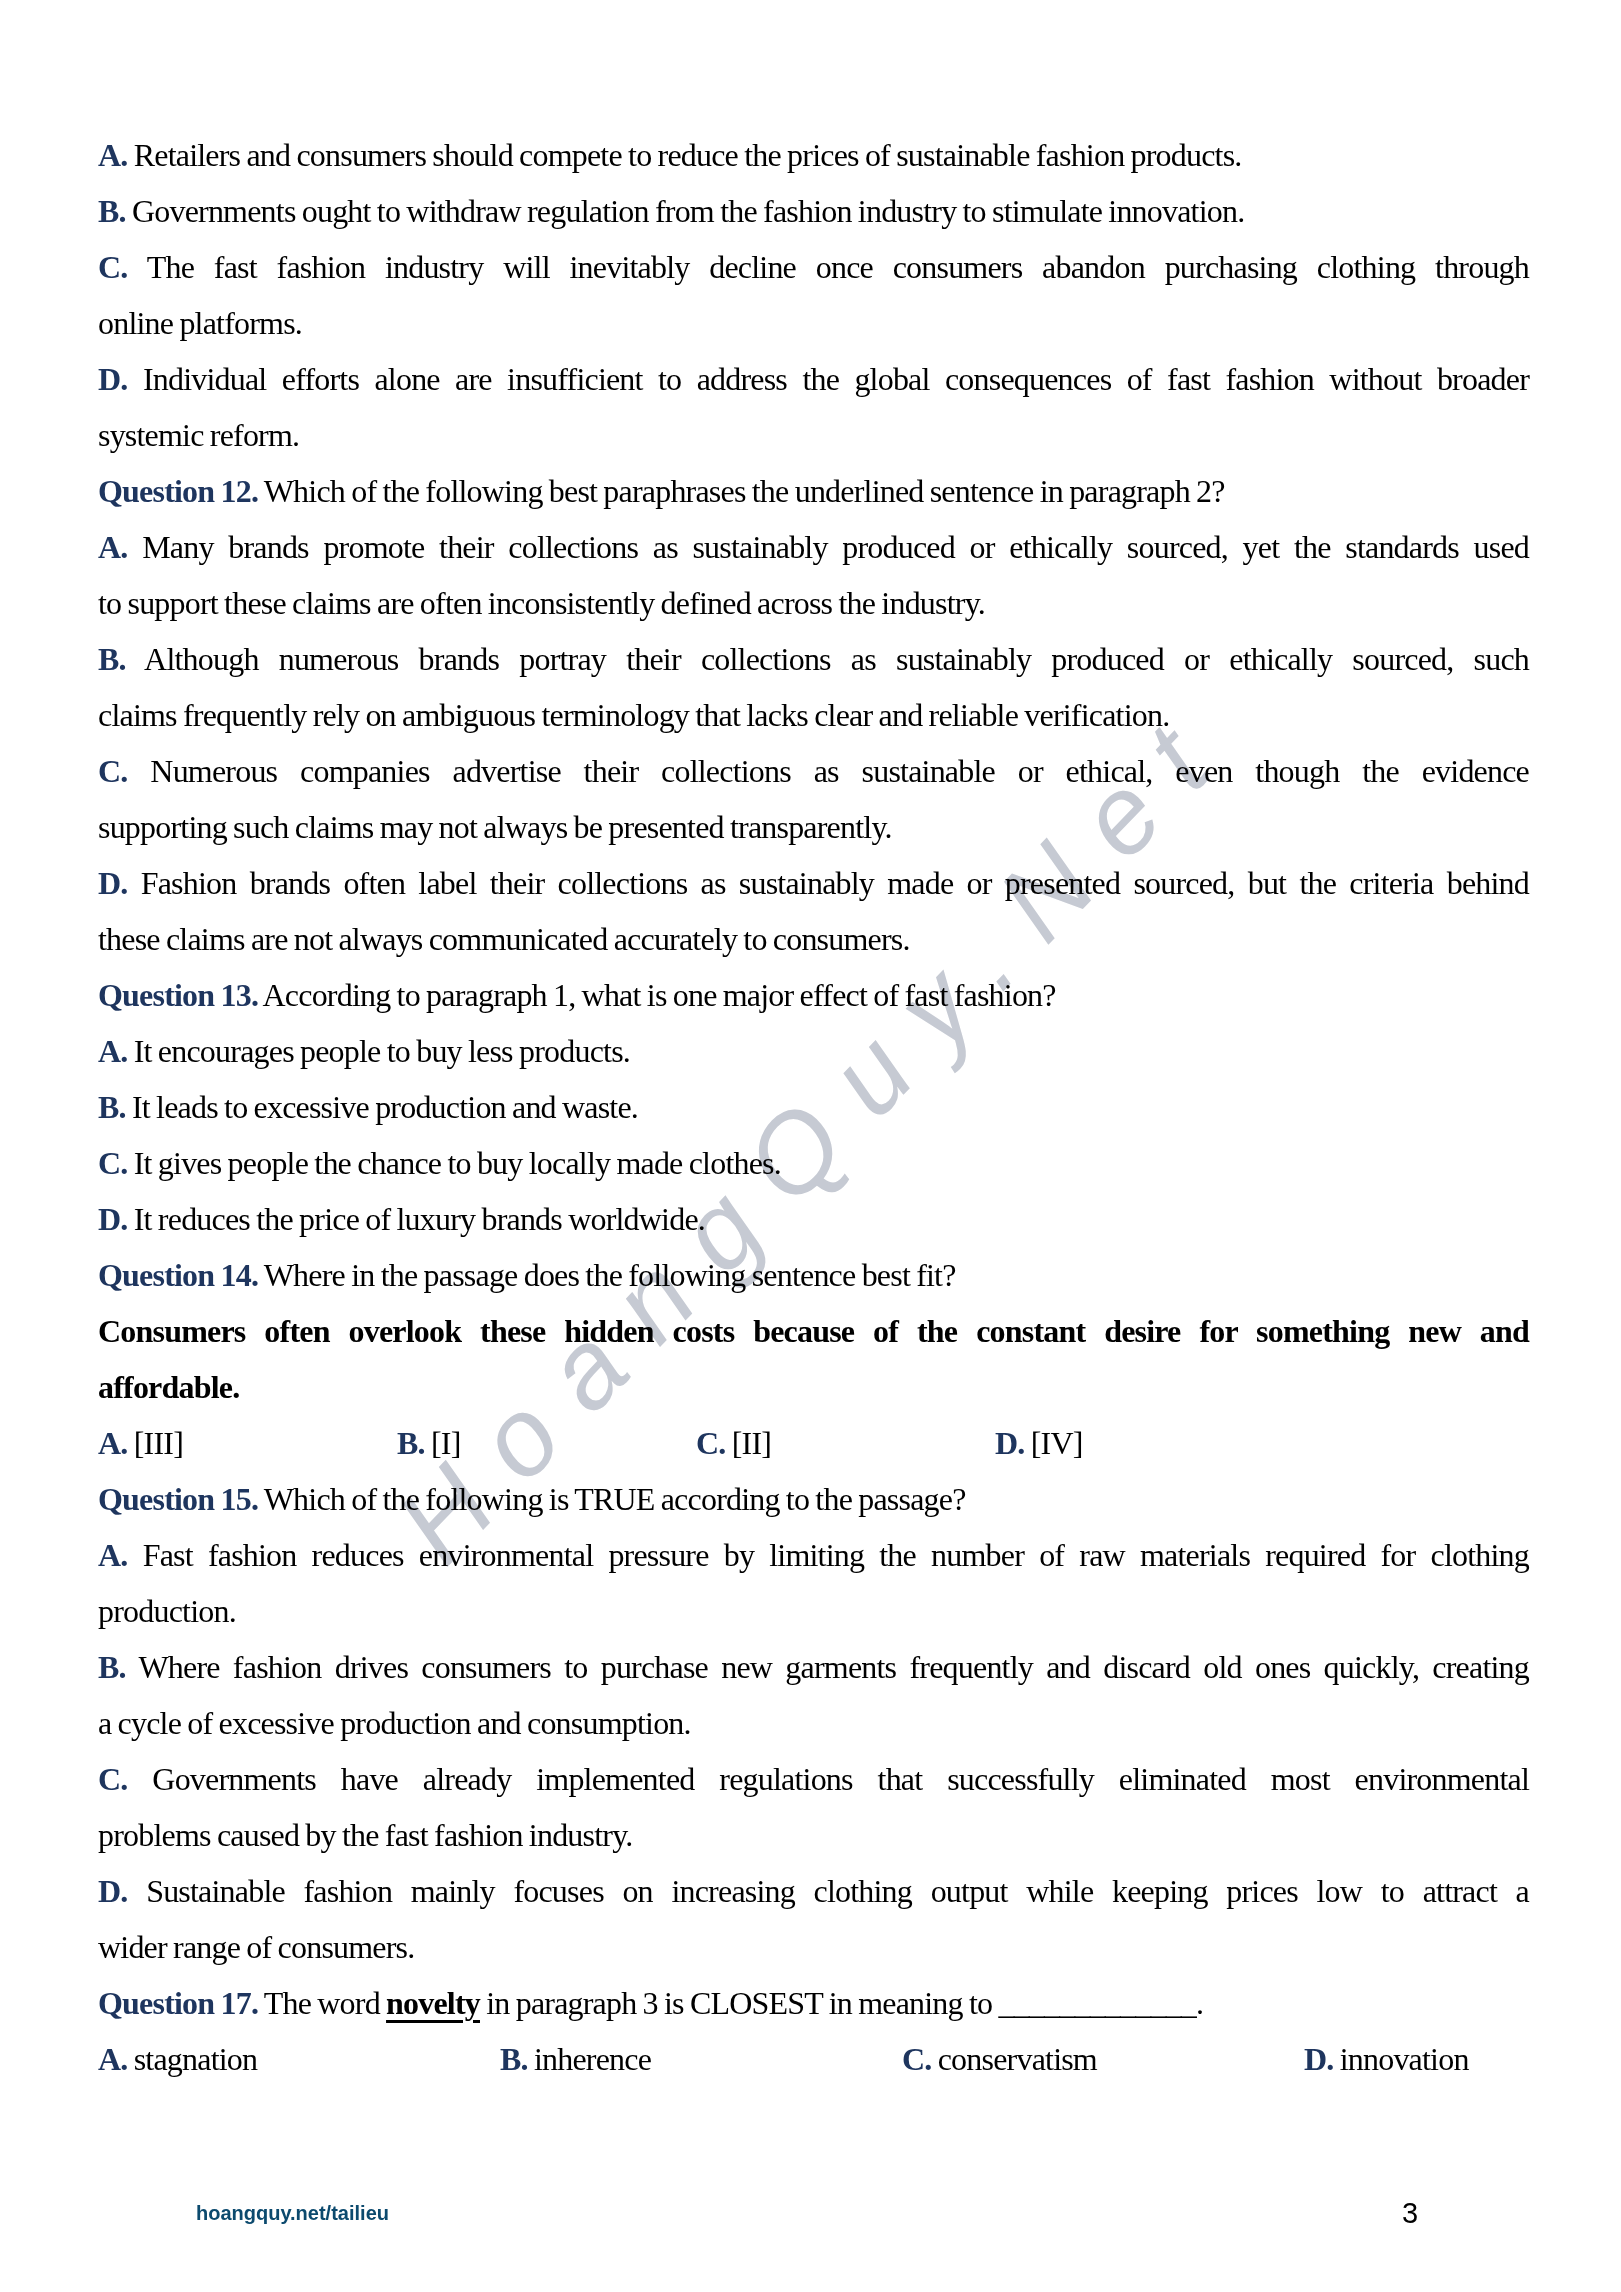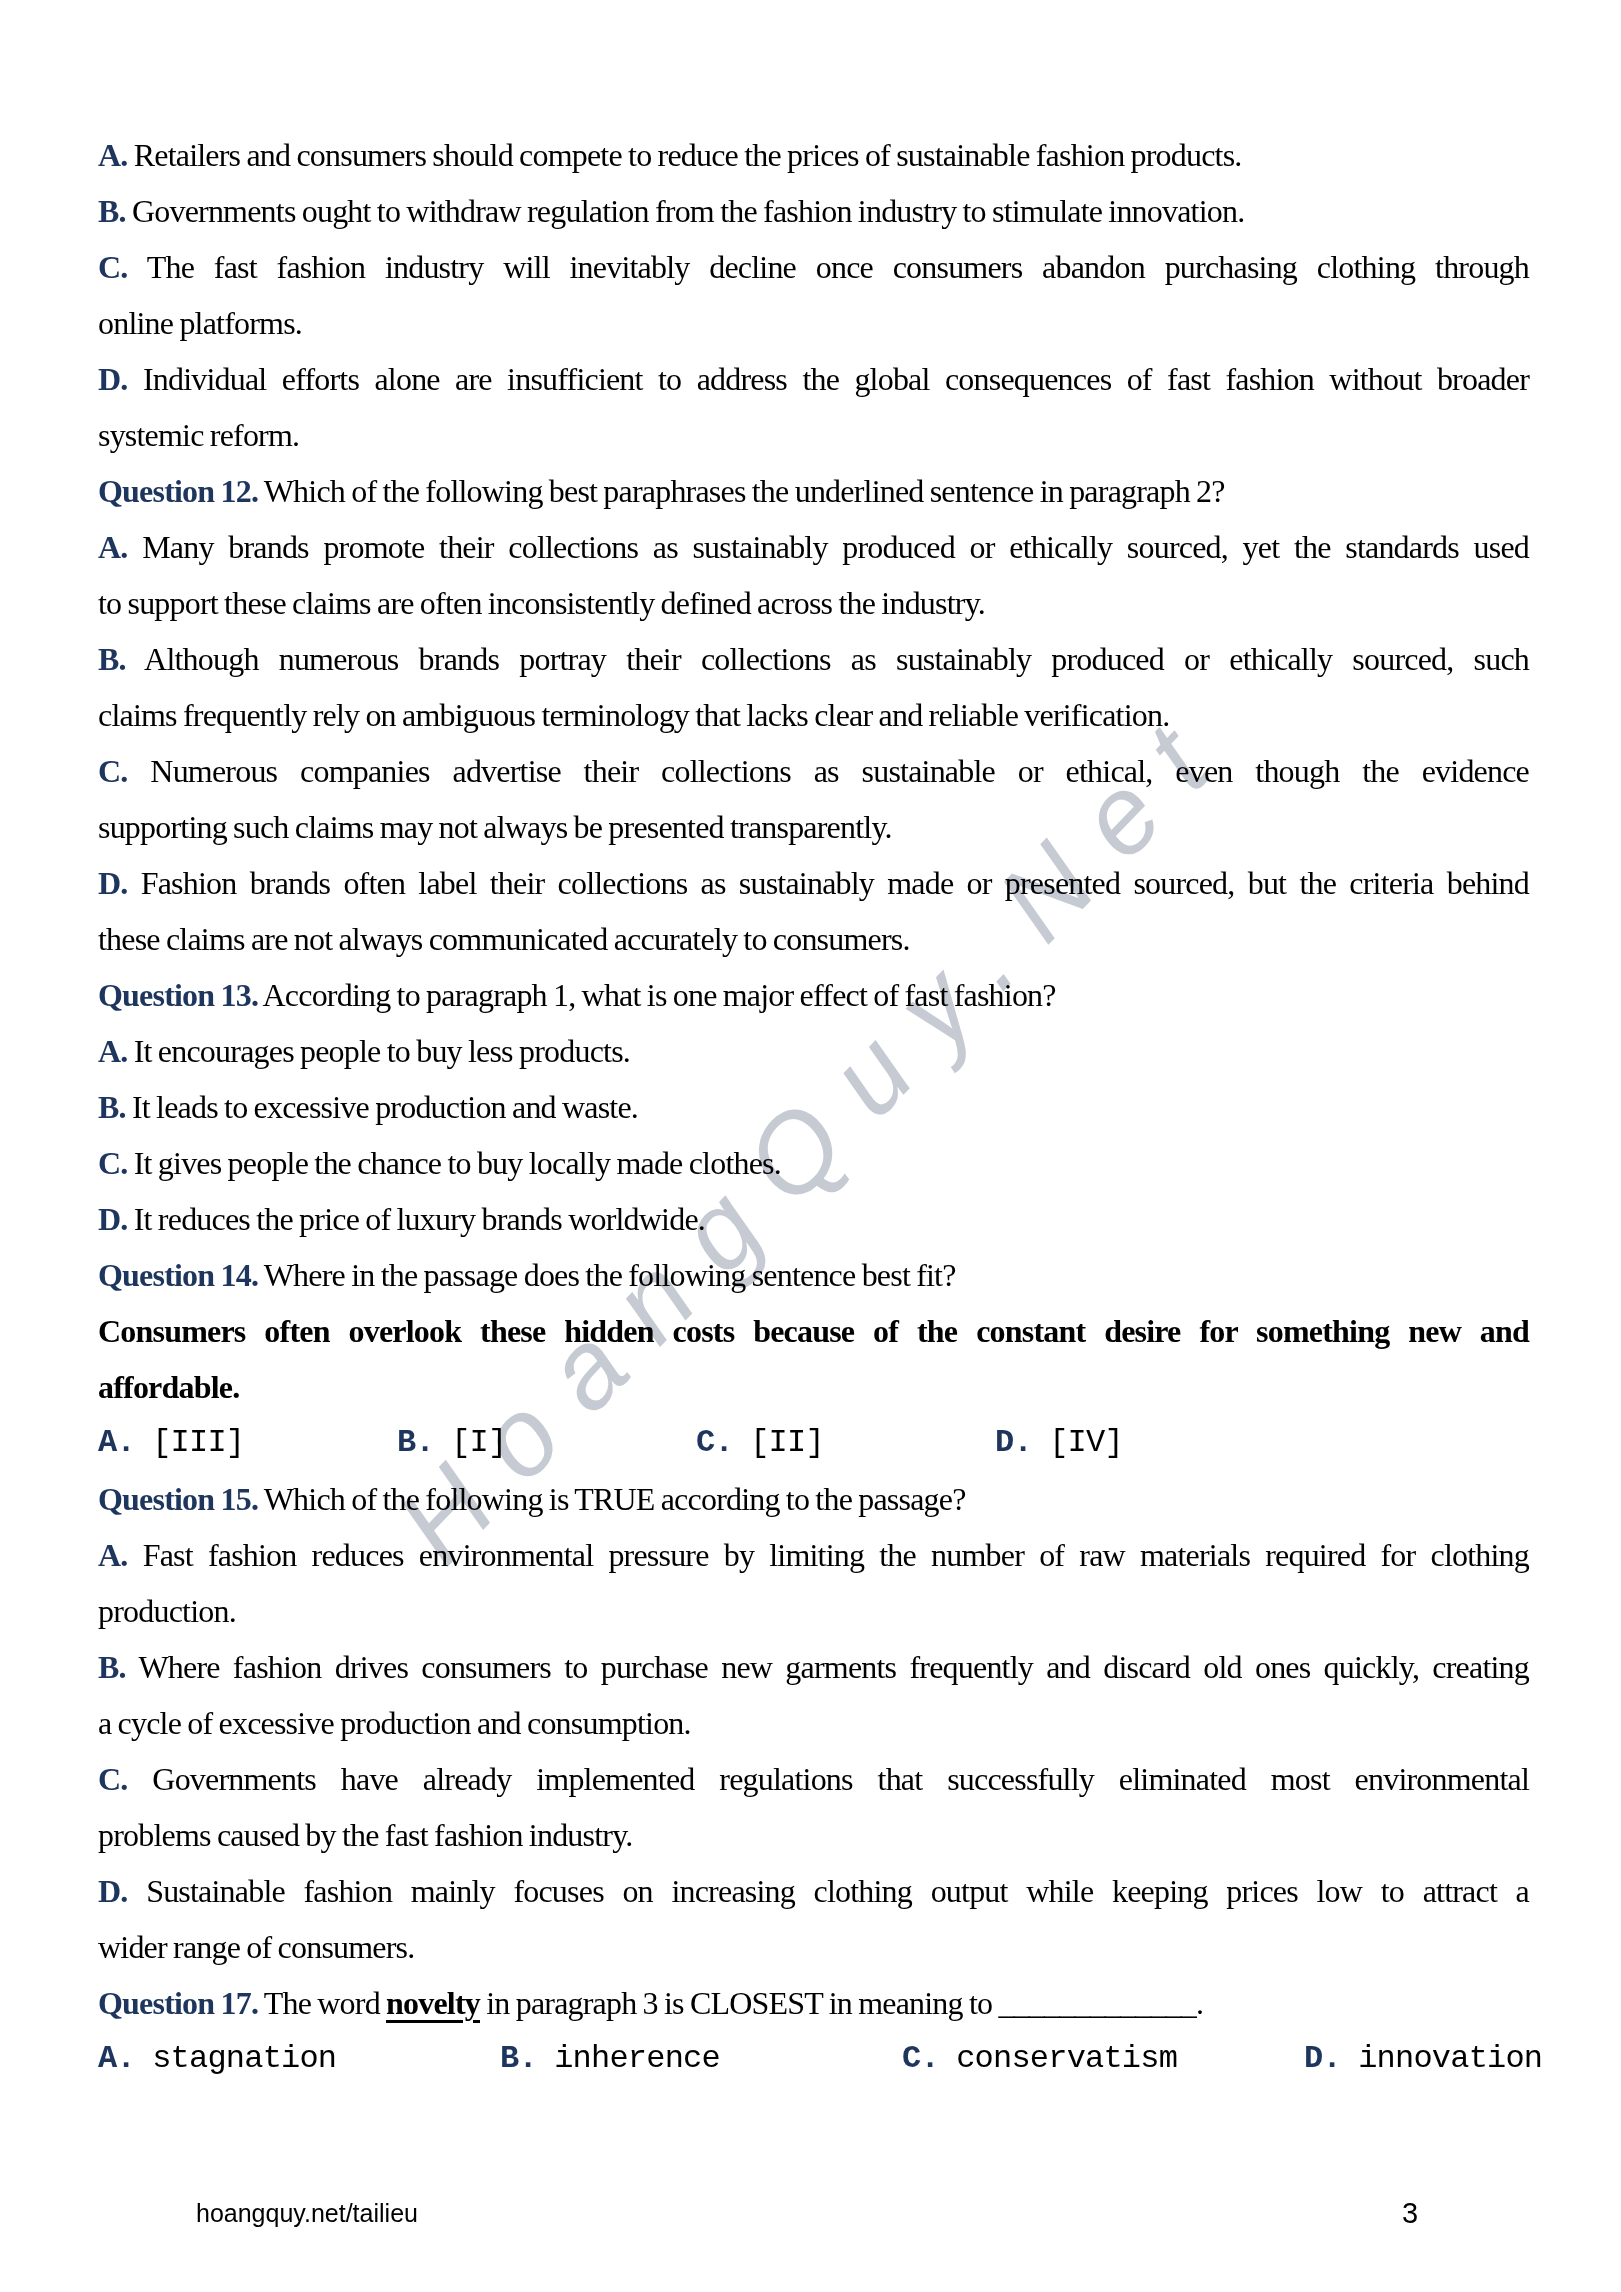--- a/index.html
+++ b/index.html
@@ -51,30 +51,31 @@
   }
   .emph{
     font-weight:bold;
   }
   .seg-underline{
     font-weight:bold;
     text-decoration:underline;
     text-decoration-thickness:2.9px;
     text-underline-offset:5.9px;
   }
-  .row{display:flex;font-family:Liberation Mono, monospace;}
+  .row{display:flex;}
   .row .col{flex:0 0 auto;}
   .footer-link{
     position:absolute;
     left:196px; top:2194px;
     font-family:"Liberation Sans", sans-serif;
-    font-size:25px;
+    font-size:20px;
     line-height:39px;
-    color:#000000;
+    color:#0c4a6e;
     z-index:1;
+    font-weight:bold;
   }
   .page-num{
     position:absolute;
     left:1402px; top:2194px;
     font-family:"Liberation Sans", sans-serif;
     font-size:29px;
     line-height:39px;
     color:#000000;
     z-index:1;
   }

